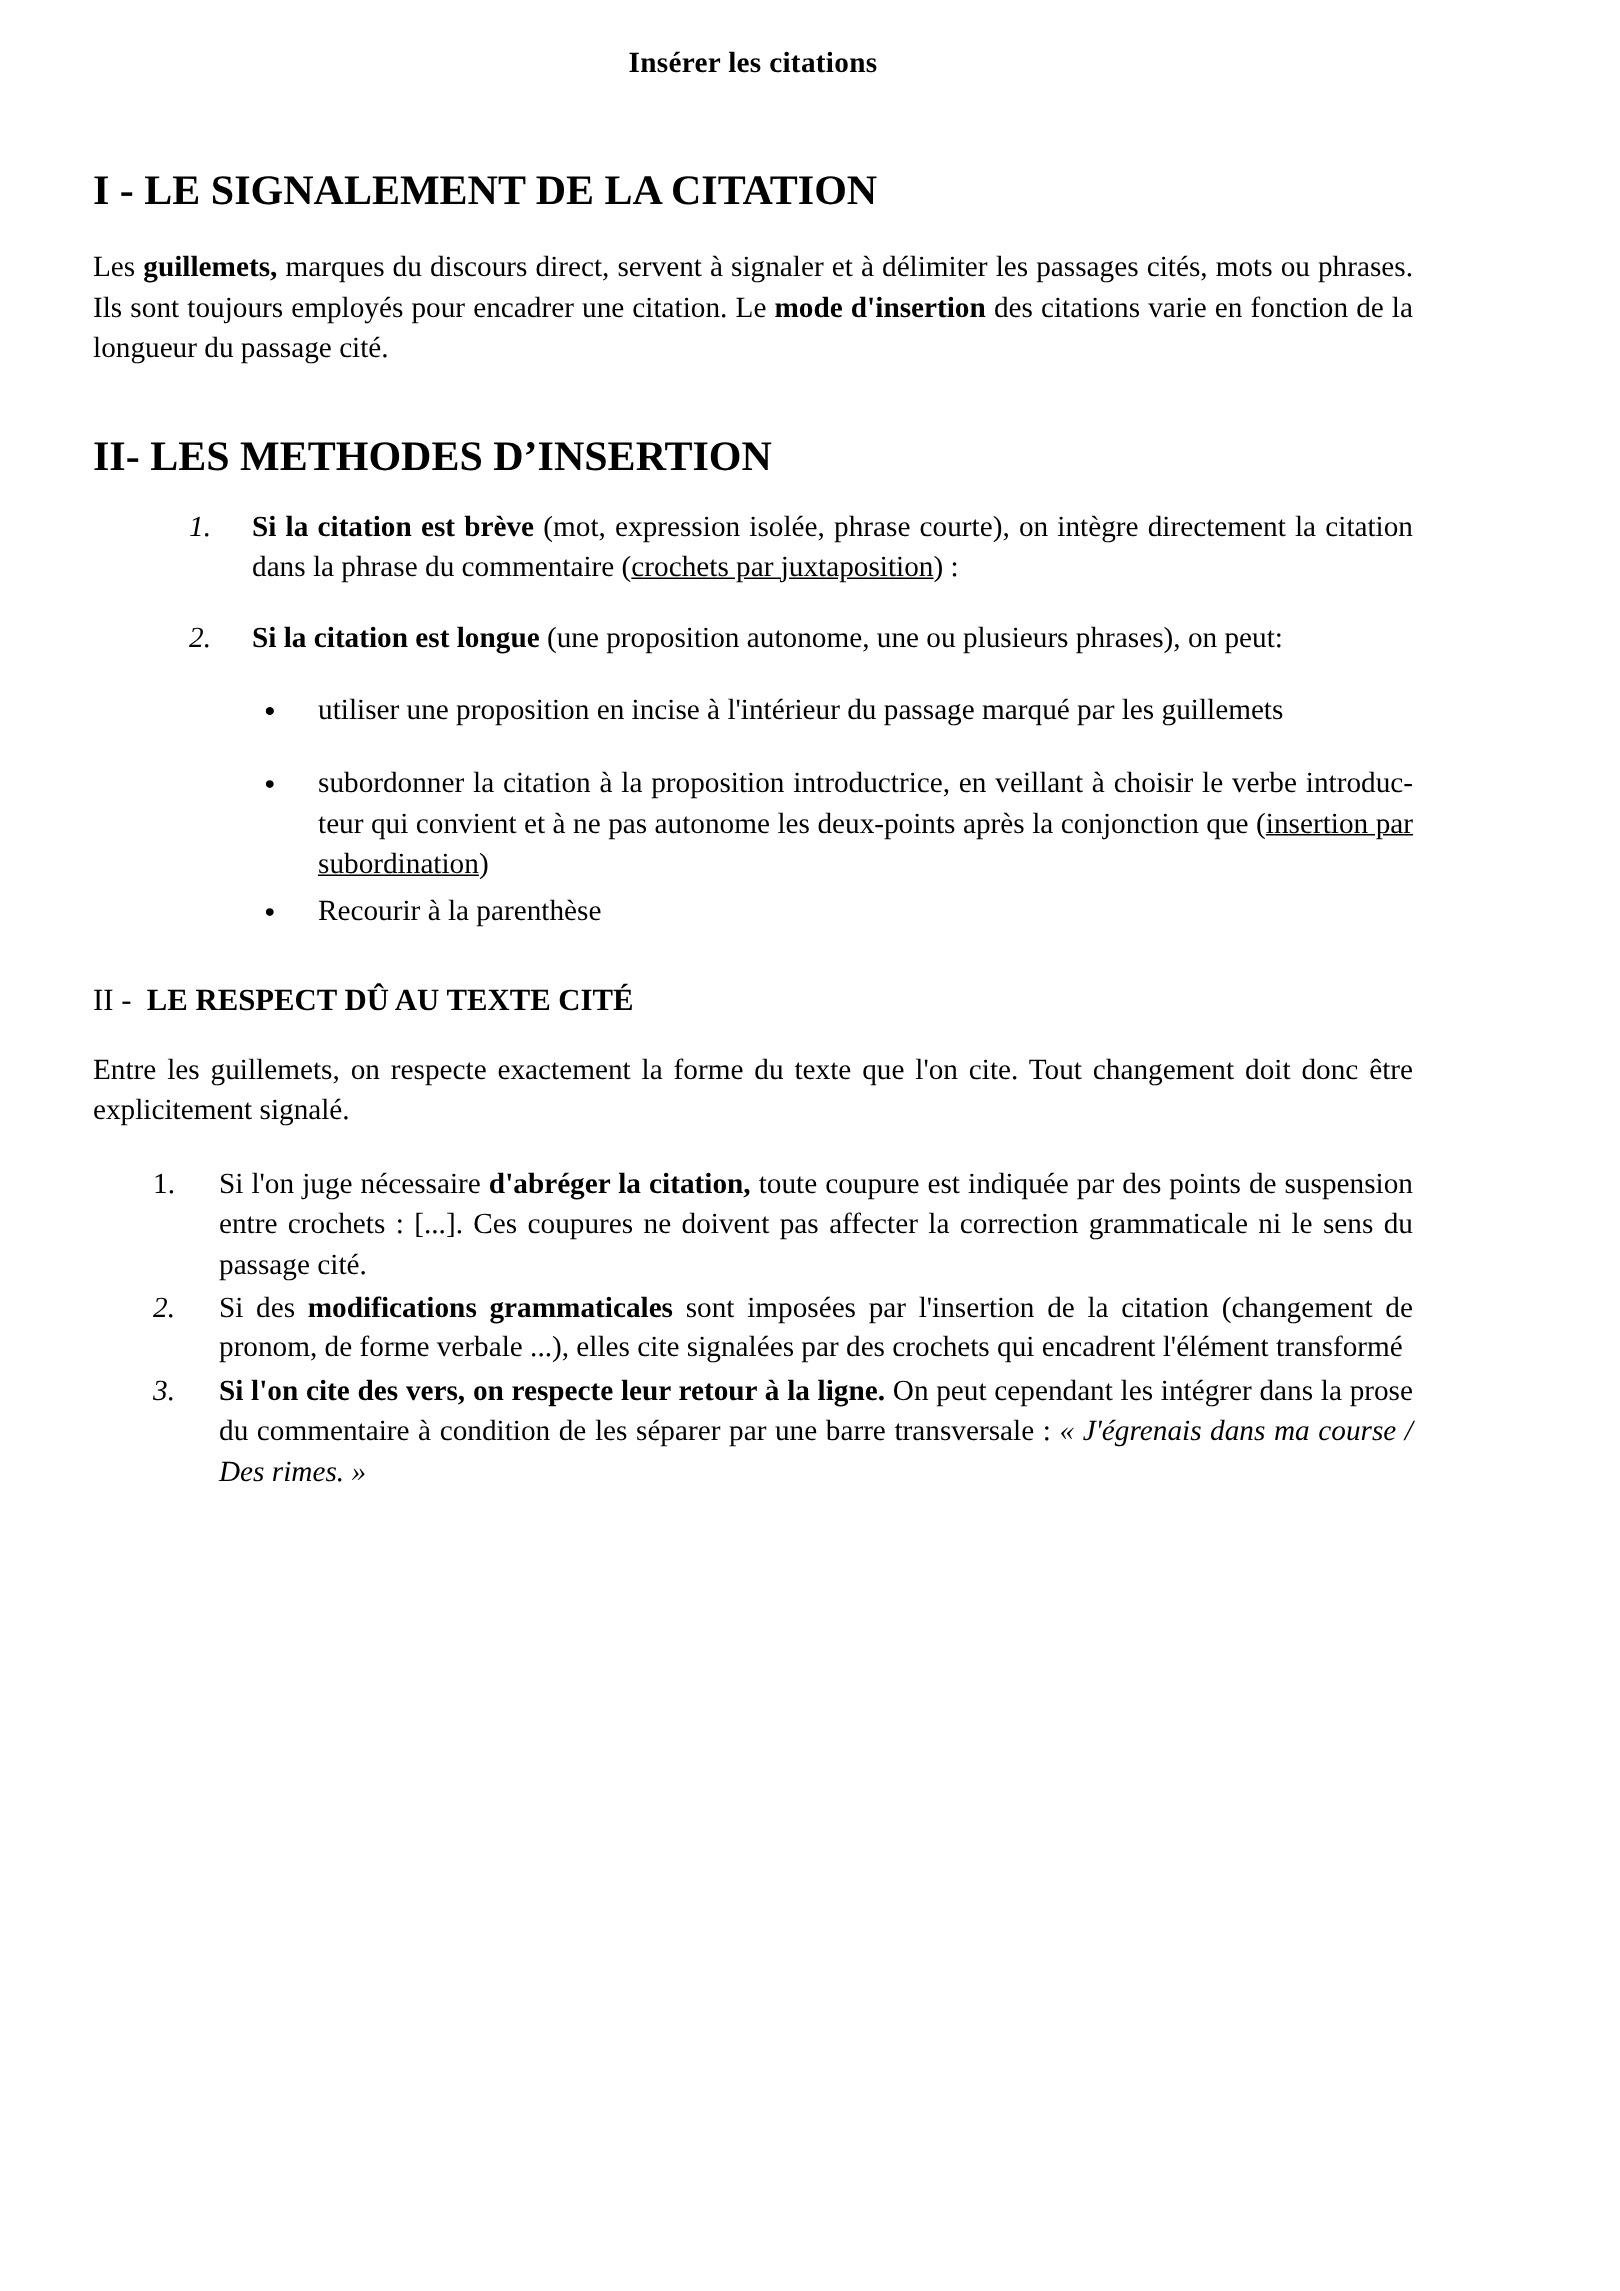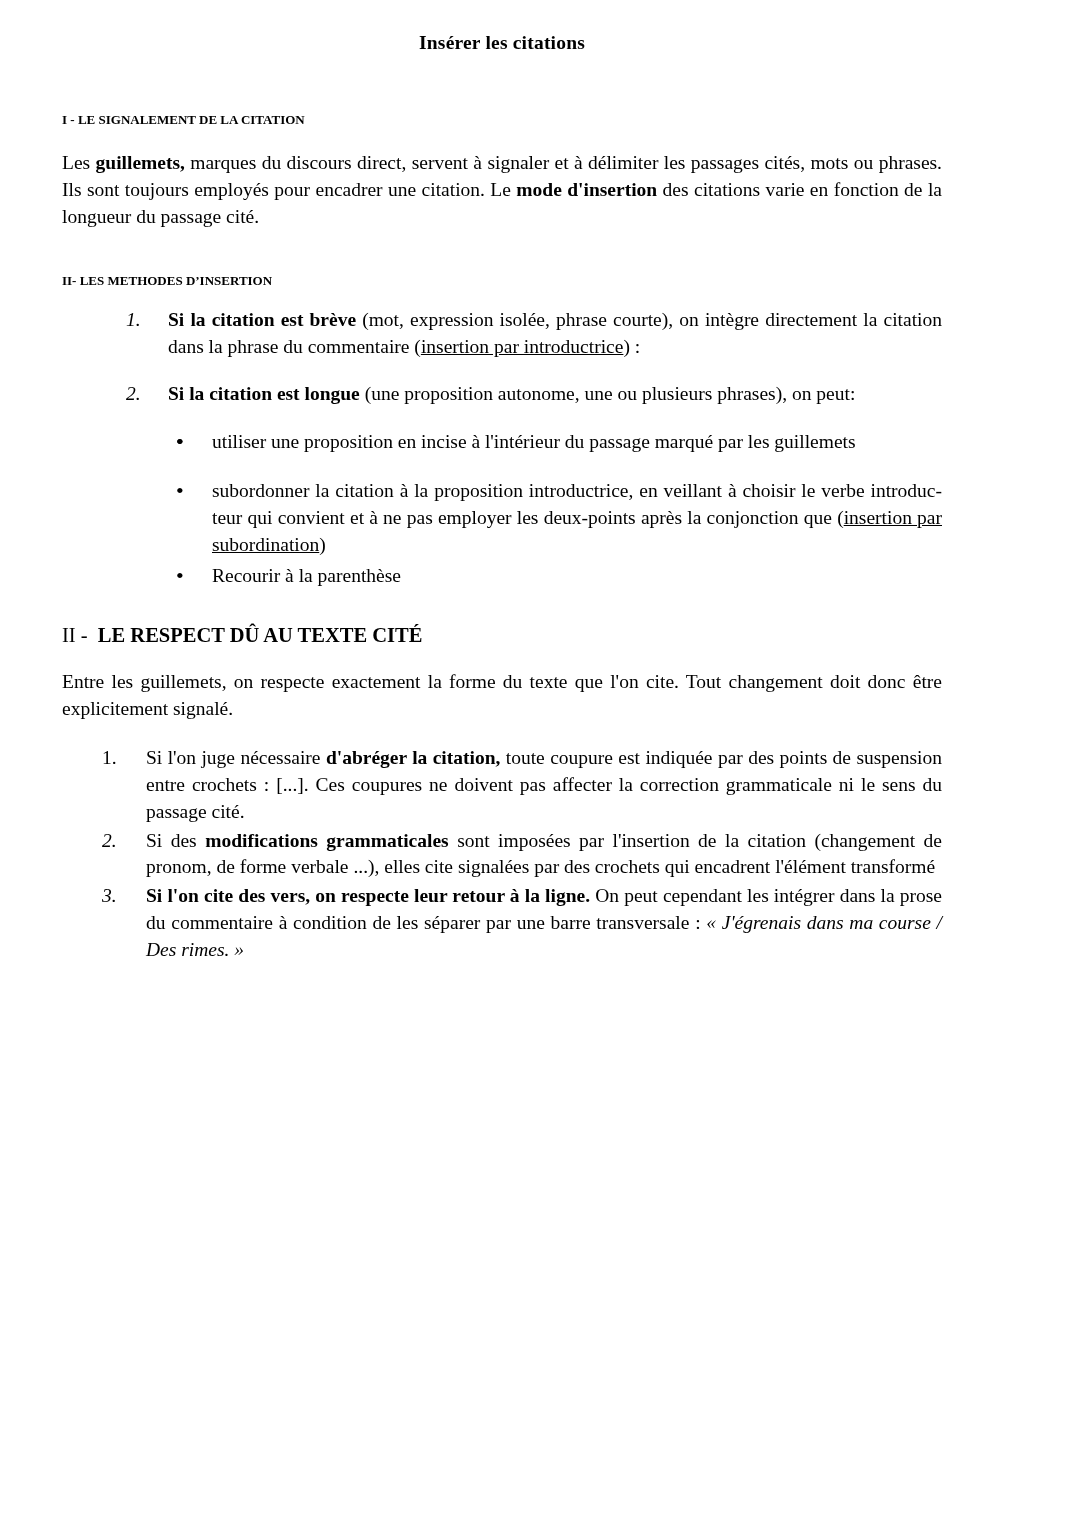--- a/index.html
+++ b/index.html
@@ -22,21 +22,21 @@
   }
   .doc-title {
     text-align: center;
     font-weight: bold;
     font-size: 19.5px;
     letter-spacing: 0.2px;
     margin: 8px 0 0 0;
   }
   .section-heading {
     font-weight: bold;
-    font-size: 13px;
+    font-size: 28px;
     margin: 0;
   }
   .sec1-heading { margin-top: 58px; }
   .sec2-heading { margin-top: 42px; }
   .sec3-heading { margin-top: 34px; font-size: 20.5px; }
   .sec3-heading .numeral { font-weight: normal; }
   p.body-text {
     font-size: 19.5px;
     line-height: 1.38;
     text-align: justify;
@@ -119,36 +119,36 @@
   <h1 class="doc-title">Insérer les citations</h1>
 
   <h2 class="section-heading sec1-heading">I - LE SIGNALEMENT DE LA CITATION</h2>
 
   <p class="body-text"><span>Les </span><b>guillemets,</b><span> marques du discours direct, servent à signaler et à délimiter les passages cités, mots ou phrases. Ils sont toujours employés pour encadrer une citation. Le </span><b>mode d'insertion</b><span> des citations varie en fonction de la longueur du passage cité.</span></p>
 
   <h2 class="section-heading sec2-heading">II- LES METHODES D’INSERTION</h2>
 
   <ol class="list-methods">
     <li>
-      <span class="marker">1.</span><b>Si la citation est brève</b><span> (mot, expression isolée, phrase courte), on intègre directement la citation dans la phrase du commentaire (</span><u>insertion par introductrice</u><span>) :</span>
+      <span class="marker">1.</span><b>Si la citation est brève</b><span> (mot, expression isolée, phrase courte), on intègre directement la citation dans la phrase du commentaire (</span><u>crochets par juxtaposition</u><span>) :</span>
     </li>
     <li>
       <span class="marker">2.</span><b>Si la citation est longue</b><span> (une proposition autonome, une ou plusieurs phrases), on peut:</span>
     </li>
   </ol>
 
   <ul class="bullets">
     <li>
       <span class="dot">•</span>
     </li>
     <li>
       <span class="dot">•</span><span>utiliser une proposition en incise à l'intérieur du passage marqué par les guillemets</span>
     </li>
     <li class="tight">
-      <span class="dot">•</span><span>subordonner la citation à la proposition introductrice, en veillant à choisir le verbe introduc-teur qui convient et à ne pas employer les deux-points après la conjonction que (</span><u>insertion par subordination</u><span>)</span>
+      <span class="dot">•</span><span>subordonner la citation à la proposition introductrice, en veillant à choisir le verbe introduc-teur qui convient et à ne pas autonome les deux-points après la conjonction que (</span><u>insertion par subordination</u><span>)</span>
     </li>
     <li>
       <span class="dot">•</span><span>Recourir à la parenthèse</span>
     </li>
   </ul>
 
   <h2 class="section-heading sec3-heading"><span class="numeral">II -</span>&nbsp; <span>LE RESPECT DÛ AU TEXTE CITÉ</span></h2>
 
   <p class="body-text">Entre les guillemets, on respecte exactement la forme du texte que l'on cite. Tout changement doit donc être explicitement signalé.</p>
 

